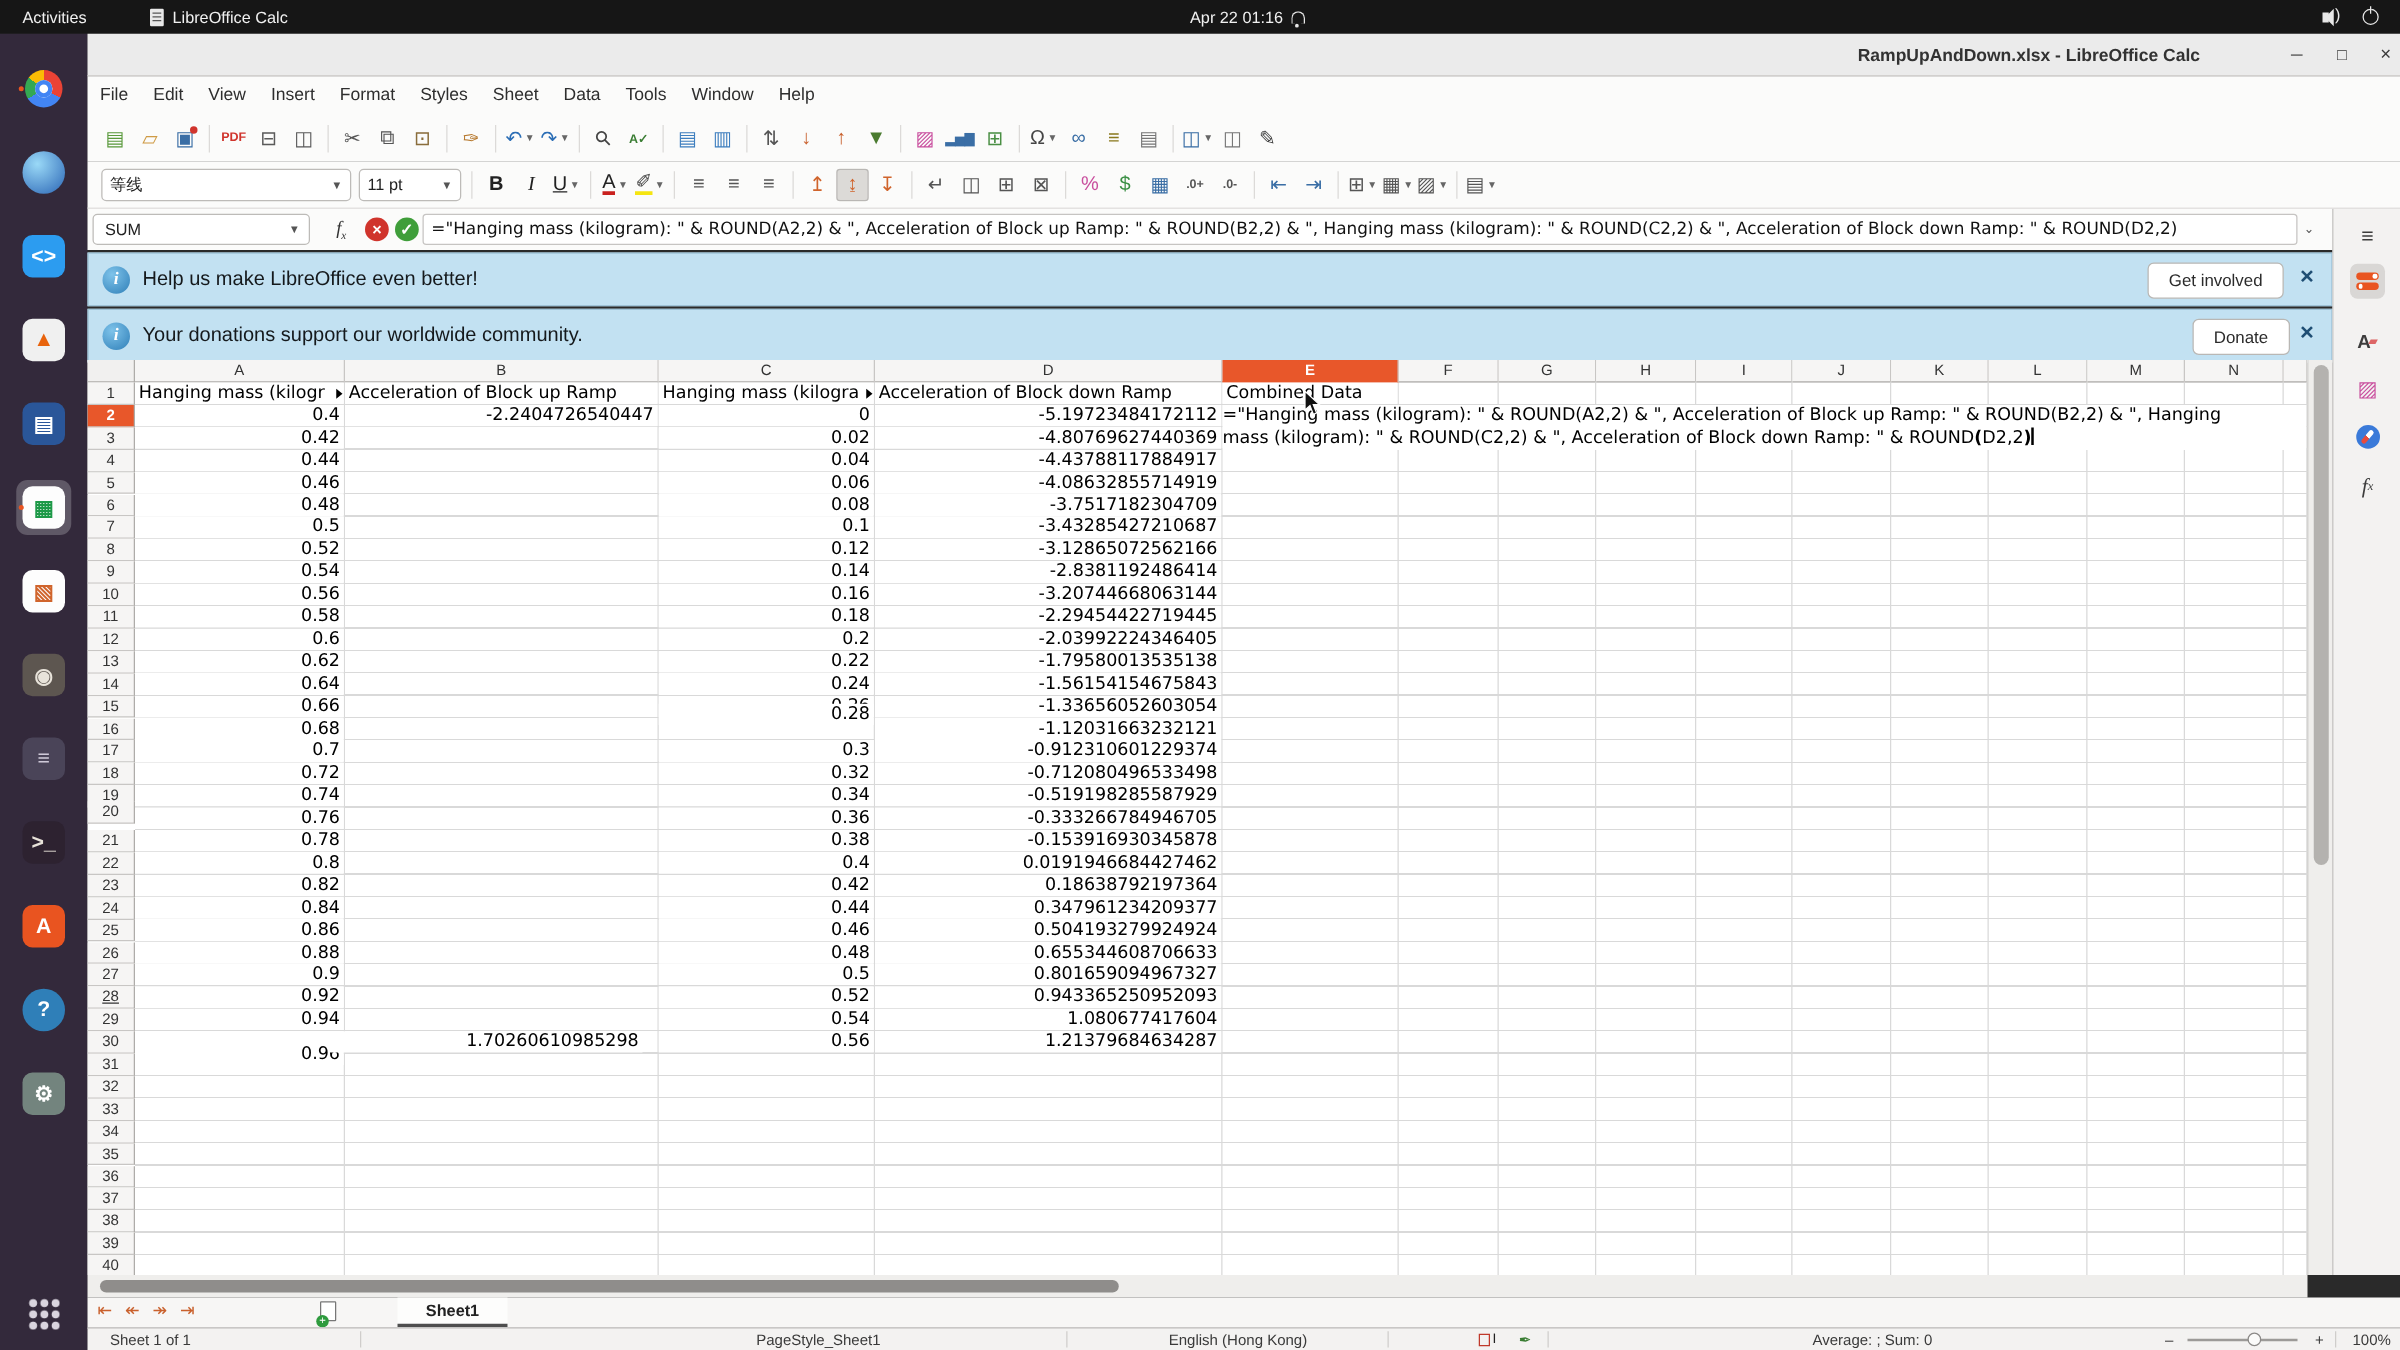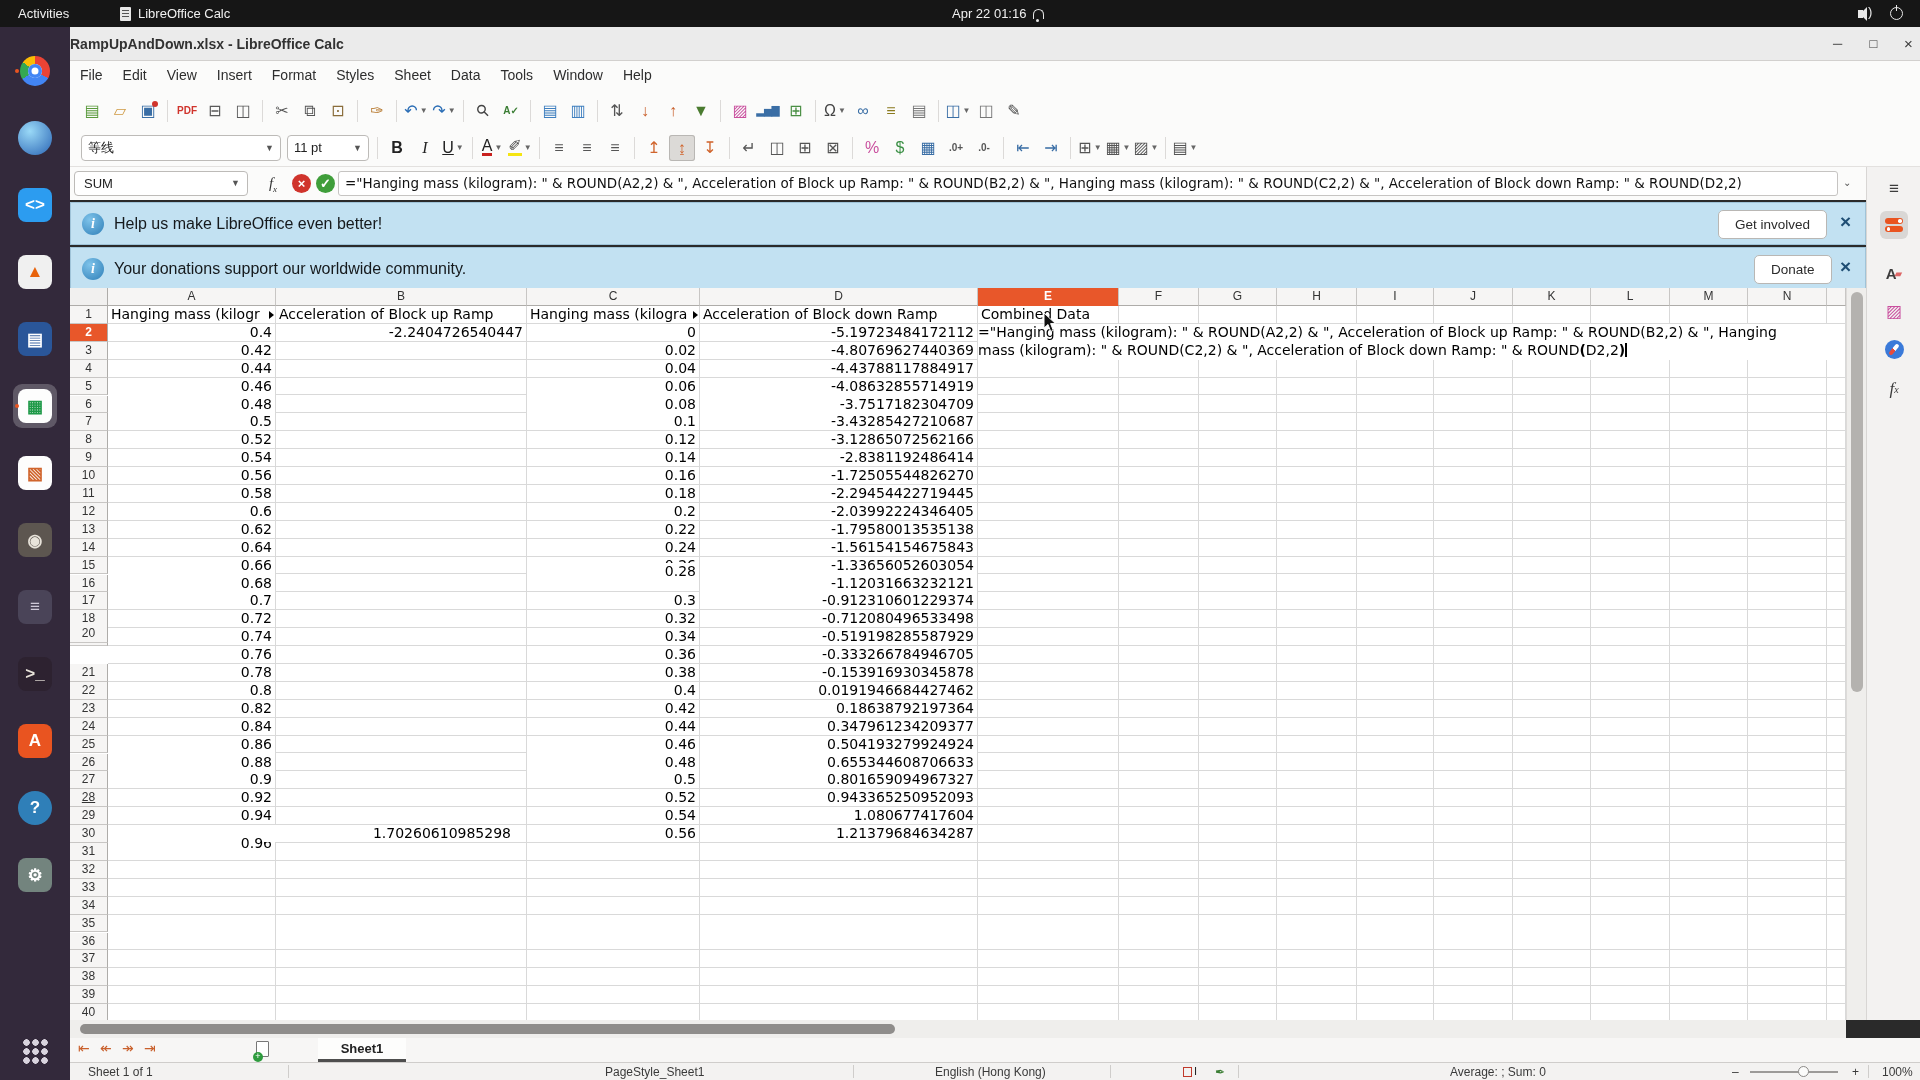--- a/index.html
+++ b/index.html
@@ -34,21 +34,21 @@
   .chrome-ball { width:30px; height:30px; border-radius:50%;
     background:conic-gradient(#ea4335 0 33%, #4285f4 33% 66%, #34a853 66% 85%, #fbbc05 85% 100%); position:relative; }
   .chrome-ball:after { content:""; position:absolute; left:8px; top:8px; width:14px; height:14px;
     border-radius:50%; background:#fff; box-shadow:inset 0 0 0 3.5px #4285f4; }
   .apps-grid { width:26px; height:26px;
     background:radial-gradient(circle 3px, #d9d4de 3px, transparent 3.5px); background-size:9px 9px; }
 
   
   #titlebar { position:absolute; left:70px; top:27px; width:1850px; height:34px; background:#ebebeb;
     border-bottom:1px solid #d2d0ce; }
-  #titlebar .wtitle { position:absolute; left:0; right:160px; top:0; height:34px; text-align:left;
+  #titlebar .wtitle { position:absolute; left:0; right:160px; top:0; height:34px; text-align:right;
     line-height:34px; font-weight:bold; font-size:14px; color:#323232; }
   .winbtn { position:absolute; top:8px; width:19px; height:19px; text-align:center; line-height:18px;
     font-size:13px; color:#3a3a3a; }
   #menubar { position:absolute; left:70px; top:61px; width:1850px; height:31px; background:#fbfbfa; }
   .menu-item { display:inline-block; padding:6px 10px; font-size:14px; color:#2e2e2e; }
   #toolbar1 { position:absolute; left:70px; top:92px; width:1850px; height:37px; background:#fbfbfa; }
   #toolbar2 { position:absolute; left:70px; top:129px; width:1850px; height:38px; background:#fbfbfa;
     border-bottom:1px solid #e3e1df; }
   .tb { display:flex; align-items:center; height:100%; padding-left:8px; }
   .tbi { min-width:26px; height:26px; border-radius:3px; display:flex; align-items:center;
@@ -499,21 +499,21 @@
     <div class="rowhdr" style="top: 179.1px; height: 17.9px; line-height: 16.9px;">10</div>
     <div class="rowhdr" style="top: 197px; height: 17.9px; line-height: 16.9px;">11</div>
     <div class="rowhdr" style="top: 214.9px; height: 17.9px; line-height: 16.9px;">12</div>
     <div class="rowhdr" style="top: 232.8px; height: 17.9px; line-height: 16.9px;">13</div>
     <div class="rowhdr" style="top: 250.7px; height: 17.9px; line-height: 16.9px;">14</div>
     <div class="rowhdr" style="top: 268.6px; height: 17.9px; line-height: 16.9px;">15</div>
     <div class="rowhdr" style="top: 286.5px; height: 17.9px; line-height: 16.9px;">16</div>
     <div class="rowhdr" style="top: 304.4px; height: 17.9px; line-height: 16.9px;">17</div>
     <div class="rowhdr" style="top: 322.3px; height: 17.9px; line-height: 16.9px;">18</div>
     <div class="rowhdr" style="top: 340.2px; height: 17.9px; line-height: 16.9px;">19</div>
-    <div class="rowhdr" style="top: 337px; height: 17.9px; line-height: 16.9px;">20</div>
+    <div class="rowhdr" style="top: 353px; height: 17.9px; line-height: 16.9px;">20</div>
     <div class="rowhdr" style="top: 376px; height: 17.9px; line-height: 16.9px;">21</div>
     <div class="rowhdr" style="top: 393.9px; height: 17.9px; line-height: 16.9px;">22</div>
     <div class="rowhdr" style="top: 411.8px; height: 17.9px; line-height: 16.9px;">23</div>
     <div class="rowhdr" style="top: 429.7px; height: 17.9px; line-height: 16.9px;">24</div>
     <div class="rowhdr" style="top: 447.6px; height: 17.9px; line-height: 16.9px;">25</div>
     <div class="rowhdr" style="top: 465.5px; height: 17.9px; line-height: 16.9px;">26</div>
     <div class="rowhdr" style="top: 483.4px; height: 17.9px; line-height: 16.9px;">27</div>
     <div class="rowhdr" style="top: 501.3px; height: 17.9px; line-height: 16.9px; text-decoration: underline;">28</div>
     <div class="rowhdr" style="top: 519.2px; height: 17.9px; line-height: 16.9px;">29</div>
     <div class="rowhdr" style="top: 537.1px; height: 17.9px; line-height: 16.9px;">30</div>
@@ -569,21 +569,21 @@
     <div class="cell num" style="left: 457px; top: 125.4px; width: 172px;">0.1</div>
     <div class="cell num" style="left: 630px; top: 125.4px; width: 277px;">-3.43285427210687</div>
     <div class="cell num" style="left: 38px; top: 143.3px; width: 167px;">0.52</div>
     <div class="cell num" style="left: 457px; top: 143.3px; width: 172px;">0.12</div>
     <div class="cell num" style="left: 630px; top: 143.3px; width: 277px;">-3.12865072562166</div>
     <div class="cell num" style="left: 38px; top: 161.2px; width: 167px;">0.54</div>
     <div class="cell num" style="left: 457px; top: 161.2px; width: 172px;">0.14</div>
     <div class="cell num" style="left: 630px; top: 161.2px; width: 277px;">-2.8381192486414</div>
     <div class="cell num" style="left: 38px; top: 179.1px; width: 167px;">0.56</div>
     <div class="cell num" style="left: 457px; top: 179.1px; width: 172px;">0.16</div>
-    <div class="cell num" style="left: 630px; top: 179.1px; width: 277px;">-1.72505544826270</div>
+    <div class="cell num" style="left: 630px; top: 179.1px; width: 277px;">-3.20744668063144</div>
     <div class="cell num" style="left: 38px; top: 197px; width: 167px;">0.58</div>
     <div class="cell num" style="left: 457px; top: 197px; width: 172px;">0.18</div>
     <div class="cell num" style="left: 630px; top: 197px; width: 277px;">-2.29454422719445</div>
     <div class="cell num" style="left: 38px; top: 214.9px; width: 167px;">0.6</div>
     <div class="cell num" style="left: 457px; top: 214.9px; width: 172px;">0.2</div>
     <div class="cell num" style="left: 630px; top: 214.9px; width: 277px;">-2.03992224346405</div>
     <div class="cell num" style="left: 38px; top: 232.8px; width: 167px;">0.62</div>
     <div class="cell num" style="left: 457px; top: 232.8px; width: 172px;">0.22</div>
     <div class="cell num" style="left: 630px; top: 232.8px; width: 277px;">-1.79580013535138</div>
     <div class="cell num" style="left: 38px; top: 250.7px; width: 167px;">0.64</div>

